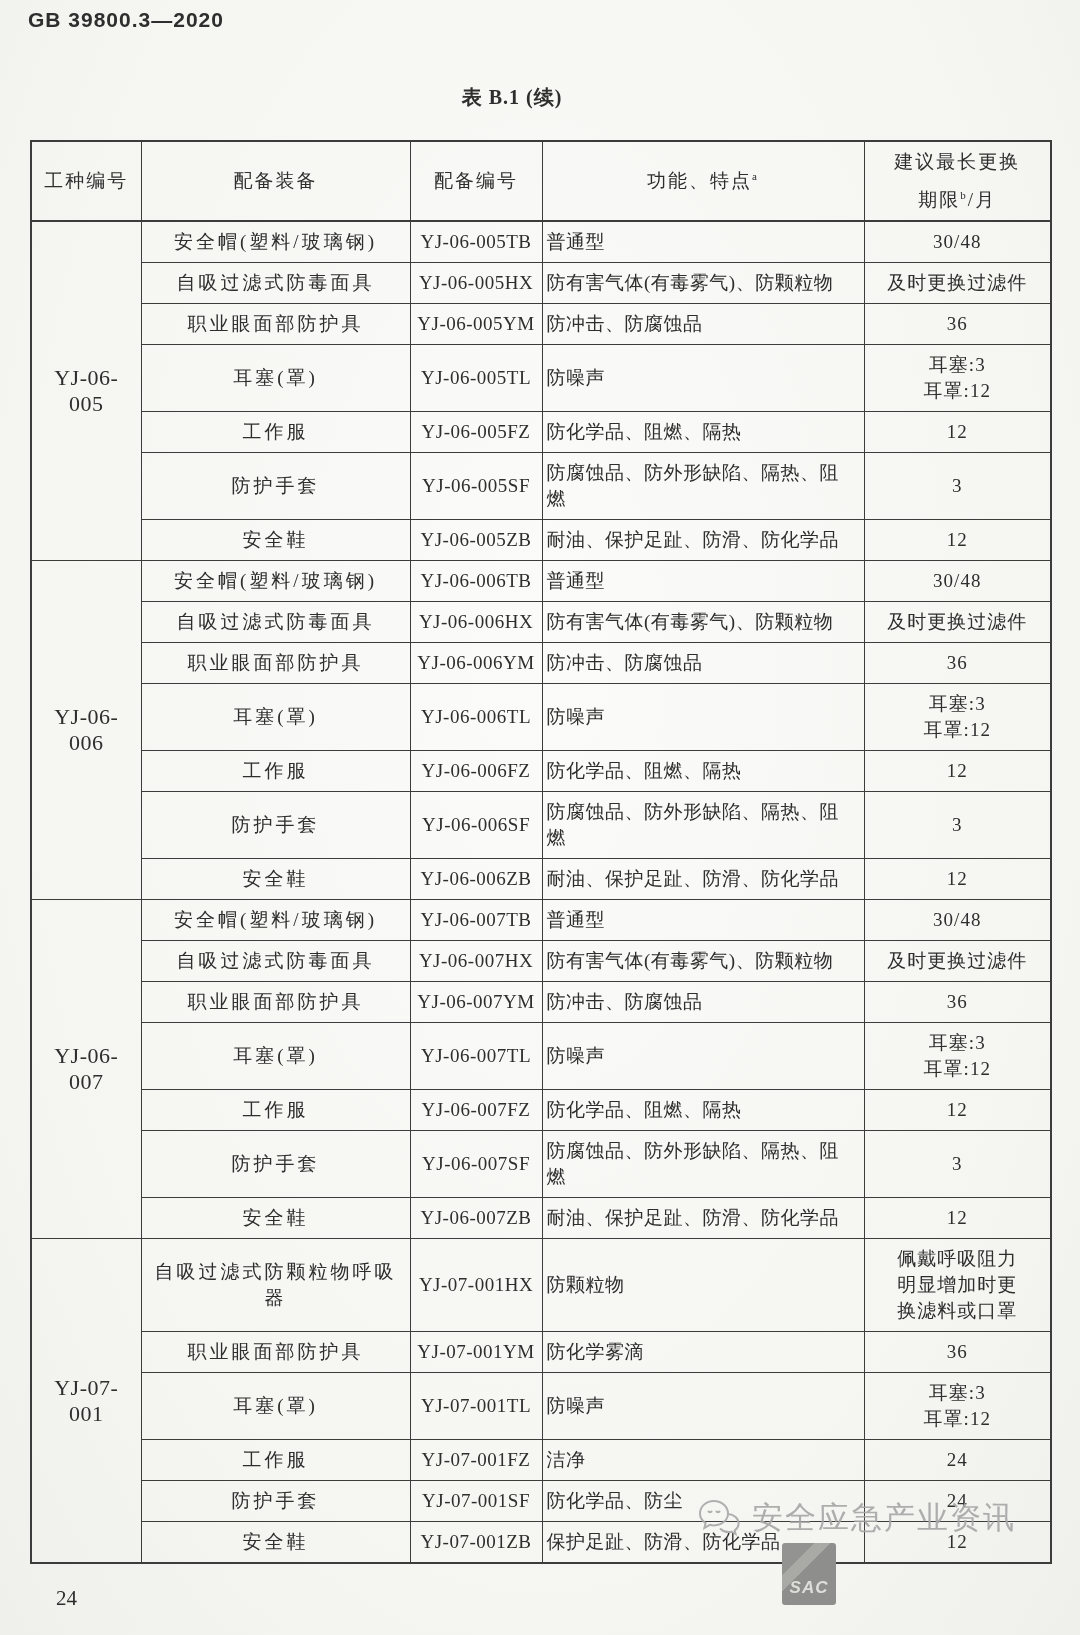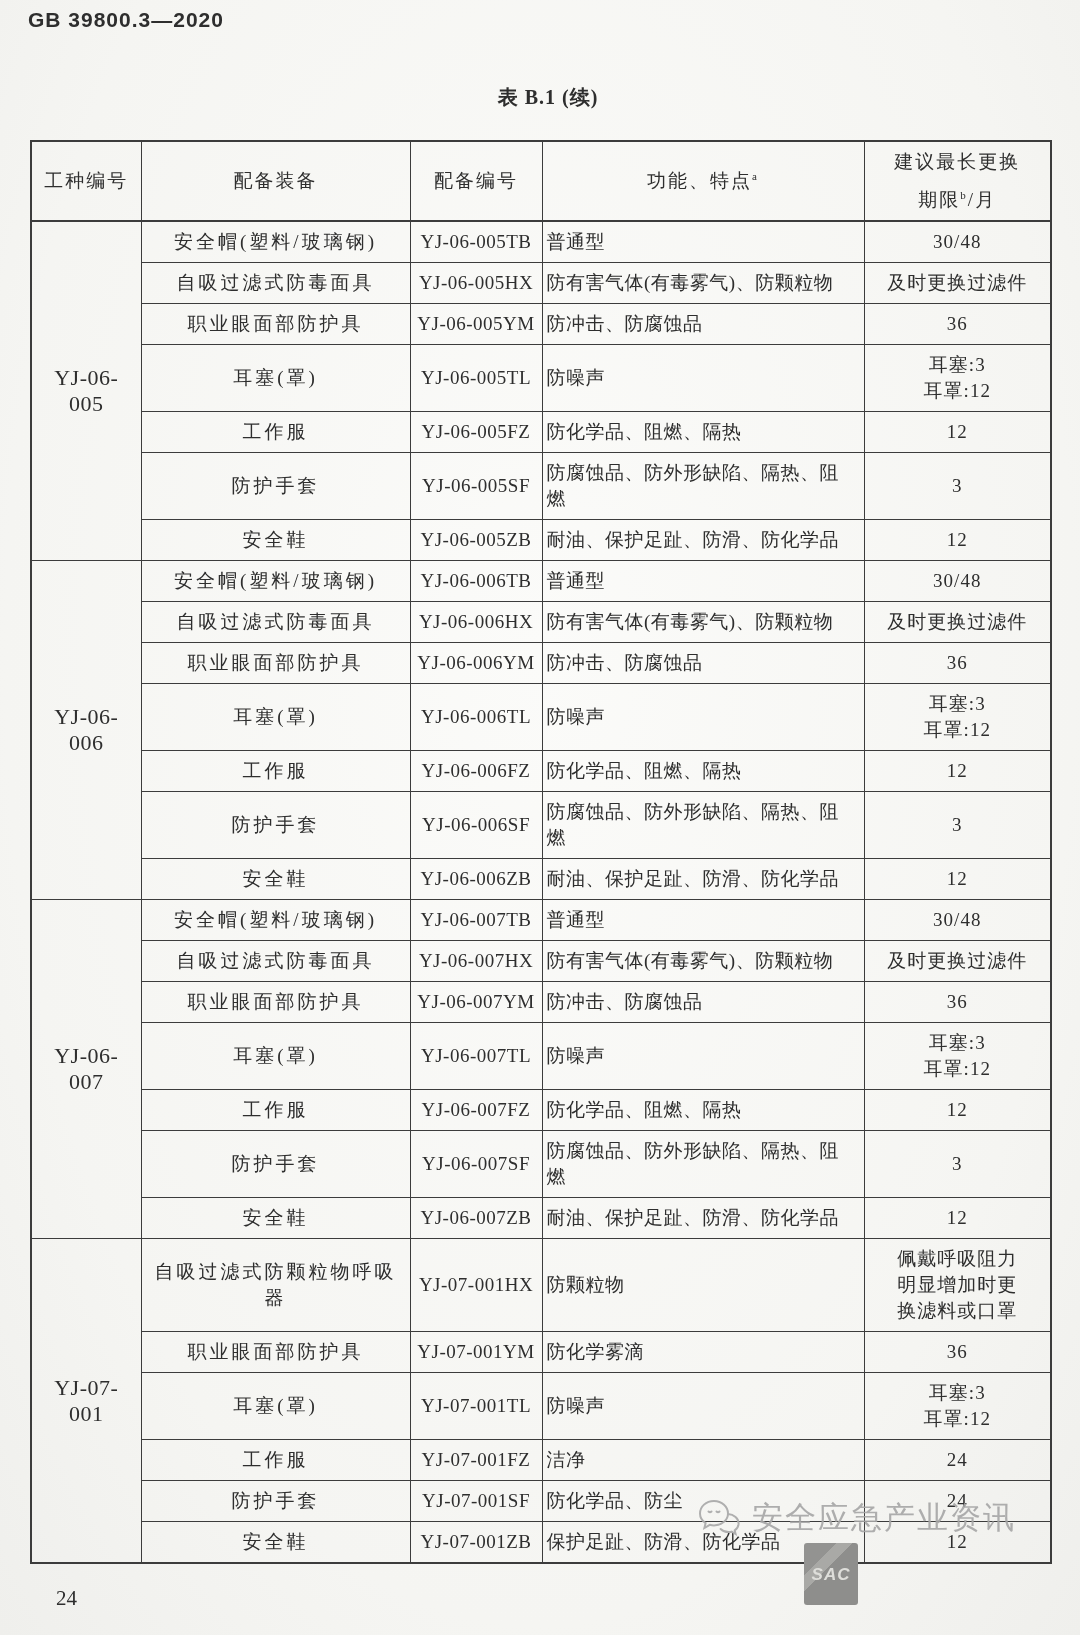--- a/index.html
+++ b/index.html
@@ -17,21 +17,21 @@
     font-family:"Liberation Serif","DejaVu Serif",serif;
     overflow:hidden;
   }
   .doc-number{
     position:absolute;left:28px;top:8px;
     font-family:"Liberation Sans","DejaVu Sans",sans-serif;
     font-weight:bold;font-size:21px;letter-spacing:1px;
   }
   .table-title{
     position:absolute;top:84px;left:0;width:1024px;text-align:center;
-    font-weight:bold;font-size:20px;letter-spacing:1px;margin-left:36px;
+    font-weight:bold;font-size:20px;letter-spacing:1px;
   }
   table.ppe{
     position:absolute;left:30px;top:140px;width:1020px;
     border-collapse:collapse;table-layout:fixed;
     border:2px solid var(--border);
   }
   .ppe th,.ppe td{
     border:1px solid var(--border);
     font-size:19px;font-weight:normal;
     text-align:center;vertical-align:middle;
@@ -52,25 +52,25 @@
   sup{font-size:11px;line-height:0;}
   .watermark{
     position:absolute;top:1497px;right:64px;
     display:flex;align-items:center;gap:9px;
     color:var(--wm);font-size:31px;letter-spacing:2px;
     font-family:"Liberation Sans","DejaVu Sans",sans-serif;
     opacity:.9;
   }
   .wm-icon{display:inline-flex;align-items:center;}
   .sac-logo{
-    position:absolute;left:804px;top:1543px;width:54px;height:62px;
+    position:absolute;left:782px;top:1543px;width:54px;height:62px;
     background:linear-gradient(135deg,#939391 0 28%,#a9a9a6 28% 42%,#8e8e8c 42% 100%);
     border-radius:3px;
     display:flex;align-items:flex-end;justify-content:center;
-    padding-bottom:20px;box-sizing:border-box;
+    padding-bottom:7px;box-sizing:border-box;
     color:#dededa;font-style:italic;font-weight:bold;font-size:17px;
     font-family:"Liberation Sans","DejaVu Sans",sans-serif;
     filter:blur(.5px);letter-spacing:1px;
   }
   .page-number{
     position:absolute;left:56px;top:1586px;font-size:21px;
   }
 </style>
 </head>
 <body>

